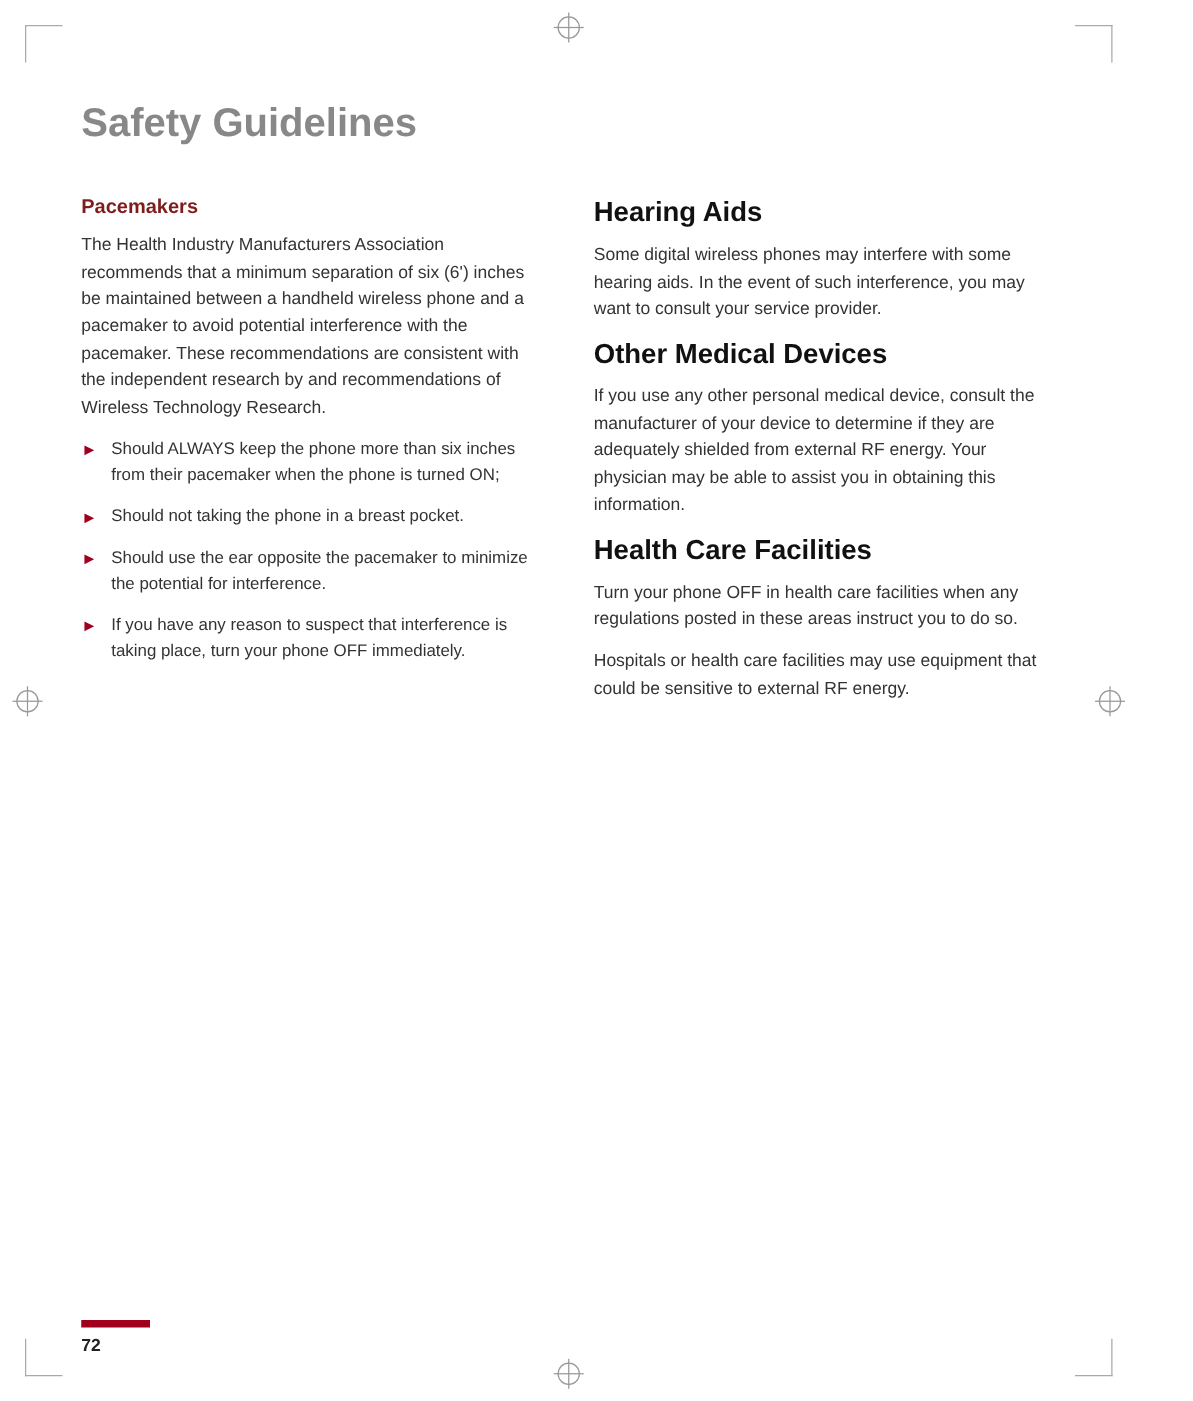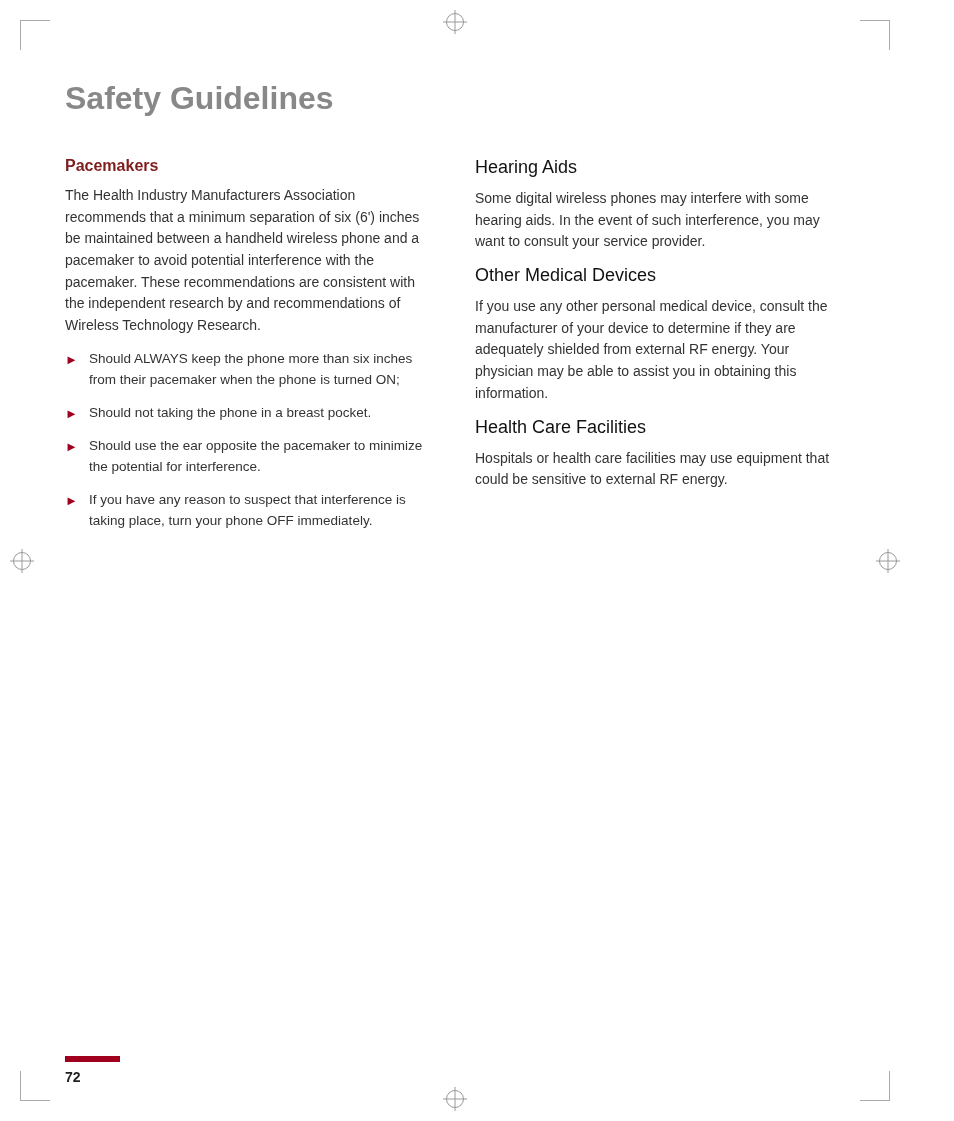--- a/index.html
+++ b/index.html
@@ -142,22 +142,22 @@
 
     .section-heading-bold {
       font-size: 16px;
       font-weight: bold;
       color: #7f1d1d;
       margin-bottom: 10px;
       font-family: Arial, sans-serif;
     }
 
     .section-heading-dark {
-      font-size: 18px;
-      font-weight: normal;
+      font-size: 22px;
+      font-weight: bold;
       color: #111;
       margin-bottom: 10px;
       font-family: Arial, sans-serif;
     }
 
     .body-text {
       font-size: 14px;
       color: #333;
       line-height: 1.55;
       font-family: Arial, sans-serif;
@@ -272,20 +272,21 @@
         <h2 class="section-heading-dark">Hearing Aids</h2>
 
         <p class="body-text">Some digital wireless phones may interfere with some hearing aids. In the event of such interference, you may want to consult your service provider.</p>
 
         <h2 class="section-heading-dark">Other Medical Devices</h2>
 
         <p class="body-text">If you use any other personal medical device, consult the manufacturer of your device to determine if they are adequately shielded from external RF energy. Your physician may be able to assist you in obtaining this information.</p>
 
         <h2 class="section-heading-dark">Health Care Facilities</h2>
 
+        <p class="body-text">Turn your phone OFF in health care facilities when any regulations posted in these areas instruct you to do so.</p>
 
         <p class="body-text">Hospitals or health care facilities may use equipment that could be sensitive to external RF energy.</p>
 
       </div>
 
     </div>
 
   </div>
 
   <div class="page-number-area">

